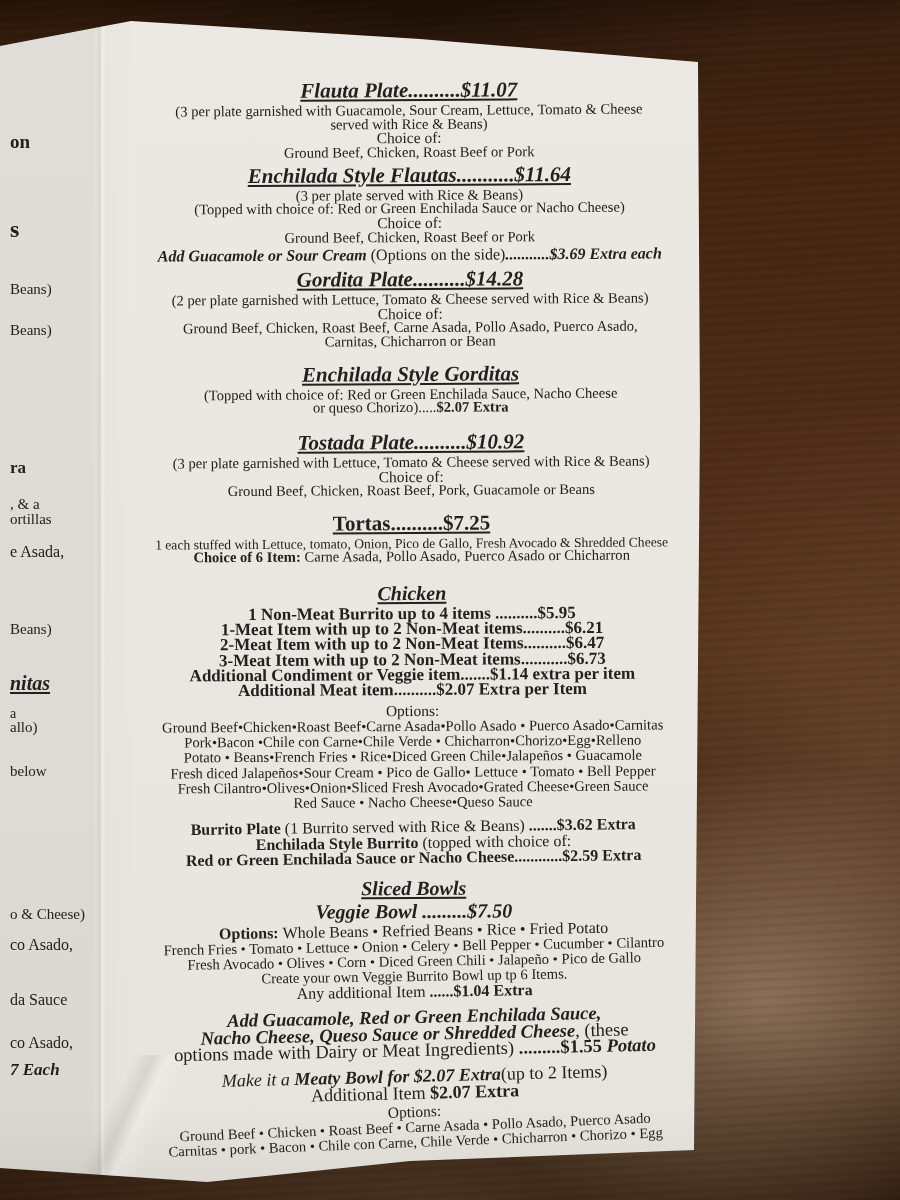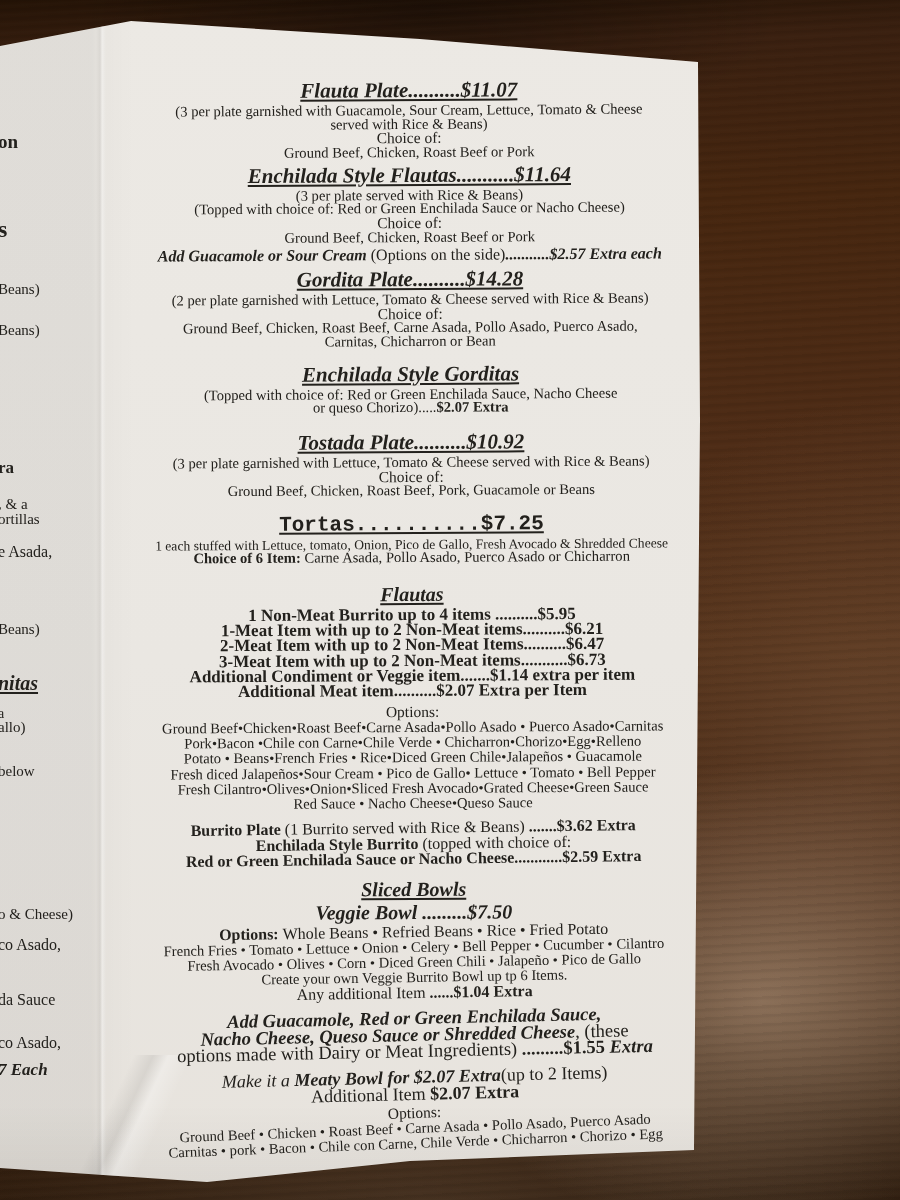--- a/index.html
+++ b/index.html
@@ -58,38 +58,38 @@
   .lt-option{font-size:14.6px;line-height:15.3px;}
   .lt-note{font-size:16px;line-height:15.6px;}
   .lt-big-note{font-size:18.5px;line-height:16.6px;}
   .lt-meaty{font-size:18px;line-height:17.4px;}
   
   .st-r{font-weight:400;font-style:normal;}
   .st-b{font-weight:700;}
   .st-i{font-style:italic;}
   .st-bi{font-weight:700;font-style:italic;}
   .st-biu{font-weight:700;font-style:italic;text-decoration:underline;text-underline-offset:2px;}
-  .st-bu{font-weight:700;text-decoration:underline;text-underline-offset:2px;font-family:Liberation Mono, monospace;}
+  .st-bu{font-weight:700;text-decoration:underline;text-underline-offset:2px;}
   
   .sec-enchilada-style-flautas{margin-top:3px;}
   .sec-add-guacamole-sour-cream{margin-top:3px;}
   .sec-gordita-plate{margin-top:4px;}
   .sec-enchilada-style-gorditas{margin-top:13px;}
   .sec-tostada-plate{margin-top:15px;}
   .sec-tortas{margin-top:13px;}
   .sec-burritos{margin-top:17px;}
   .sec-burrito-options{margin-top:7px;}
   .sec-burrito-plate{margin-top:8px;transform:rotate(-0.4deg);}
   .sec-burrito-bowls{margin-top:11px;}
   .sec-veggie-options{margin-top:2px;transform:rotate(-0.6deg);}
   .sec-add-guacamole-bowl{margin-top:9px;transform:rotate(-0.9deg);}
   .sec-meaty-bowl{margin-top:9px;transform:rotate(-1.1deg);}
   .sec-meaty-options{margin-top:2px;transform:rotate(-1.9deg);}
   
-  .left-fragments{position:absolute;left:0;top:0;width:135px;height:100%;color:#23211d;}
+  .left-fragments{position:absolute;left:12px;top:0;width:135px;height:100%;color:#23211d;}
   .frag{position:absolute;left:-2px;white-space:nowrap;}
   .fr-b19{font-weight:700;font-size:19px;}
   .fr-b24{font-weight:700;font-size:24px;}
   .fr-r14{font-size:14px;}
   .fr-r15{font-size:15px;}
   .fr-r16{font-size:16px;}
   .fr-b17{font-weight:700;font-size:17px;}
   .fr-biu20{font-weight:700;font-style:italic;font-size:20px;text-decoration:underline;text-underline-offset:2px;}
   .fr-bi17{font-weight:700;font-style:italic;font-size:17px;}
 </style>
@@ -131,21 +131,21 @@
         <div class="ln lt-body"><span class="st-r">Ground Beef, Chicken, Roast Beef or Pork</span></div>
       </div>
       <div class="section sec-enchilada-style-flautas">
         <div class="ln lt-heading"><span class="st-biu">Enchilada Style  Flautas...........$11.64</span></div>
         <div class="ln lt-body"><span class="st-r">(3 per plate served with Rice &amp; Beans)</span></div>
         <div class="ln lt-body"><span class="st-r">(Topped with choice of: Red or Green Enchilada Sauce or Nacho Cheese)</span></div>
         <div class="ln lt-choice"><span class="st-r">Choice of:</span></div>
         <div class="ln lt-body"><span class="st-r">Ground Beef, Chicken, Roast Beef or Pork</span></div>
       </div>
       <div class="section sec-add-guacamole-sour-cream">
-        <div class="ln lt-note"><span class="st-bi">Add Guacamole or Sour Cream </span><span class="st-r">(Options on the side)</span><span class="st-bi">...........$2.57 Extra each</span></div>
+        <div class="ln lt-note"><span class="st-bi">Add Guacamole or Sour Cream </span><span class="st-r">(Options on the side)</span><span class="st-bi">...........$3.69 Extra each</span></div>
       </div>
       <div class="section sec-gordita-plate">
         <div class="ln lt-heading"><span class="st-biu">Gordita Plate..........$14.28</span></div>
         <div class="ln lt-body"><span class="st-r">(2 per plate garnished with Lettuce, Tomato &amp; Cheese served with Rice &amp; Beans)</span></div>
         <div class="ln lt-choice"><span class="st-r">Choice of:</span></div>
         <div class="ln lt-body"><span class="st-r">Ground Beef, Chicken, Roast Beef, Carne Asada, Pollo Asado, Puerco Asado,</span></div>
         <div class="ln lt-body"><span class="st-r">Carnitas, Chicharron or Bean</span></div>
       </div>
       <div class="section sec-enchilada-style-gorditas">
         <div class="ln lt-heading"><span class="st-biu">Enchilada Style Gorditas</span></div>
@@ -157,21 +157,21 @@
         <div class="ln lt-body"><span class="st-r">(3 per plate garnished with Lettuce, Tomato &amp; Cheese served with Rice &amp; Beans)</span></div>
         <div class="ln lt-choice"><span class="st-r">Choice of:</span></div>
         <div class="ln lt-body"><span class="st-r">Ground Beef, Chicken, Roast Beef, Pork, Guacamole or Beans</span></div>
       </div>
       <div class="section sec-tortas">
         <div class="ln lt-heading"><span class="st-bu">Tortas..........$7.25</span></div>
         <div class="ln lt-small"><span class="st-r">1 each stuffed with Lettuce, tomato, Onion, Pico de Gallo, Fresh Avocado &amp; Shredded Cheese</span></div>
         <div class="ln lt-body"><span class="st-b">Choice of 6 Item: </span><span class="st-r">Carne Asada, Pollo Asado, Puerco Asado or Chicharron</span></div>
       </div>
       <div class="section sec-burritos">
-        <div class="ln lt-heading2"><span class="st-biu">Flautas</span></div>
+        <div class="ln lt-heading2"><span class="st-biu">Chicken</span></div>
         <div class="ln lt-bold-price"><span class="st-b">1 Non-Meat Burrito up to 4 items ..........$5.95</span></div>
         <div class="ln lt-bold-price"><span class="st-b">1-Meat Item with up to 2 Non-Meat items..........$6.21</span></div>
         <div class="ln lt-bold-price"><span class="st-b">2-Meat Item with up to 2 Non-Meat Items..........$6.47</span></div>
         <div class="ln lt-bold-price"><span class="st-b">3-Meat Item with up to 2 Non-Meat items...........$6.73</span></div>
         <div class="ln lt-bold-price"><span class="st-b">Additional Condiment or Veggie item.......$1.14 extra  per item</span></div>
         <div class="ln lt-bold-price"><span class="st-b">Additional Meat item..........$2.07 Extra per Item</span></div>
       </div>
       <div class="section sec-burrito-options">
         <div class="ln lt-choice"><span class="st-r">Options:</span></div>
         <div class="ln lt-option"><span class="st-r">Ground Beef•Chicken•Roast Beef•Carne Asada•Pollo Asado • Puerco Asado•Carnitas</span></div>
@@ -193,21 +193,21 @@
       <div class="section sec-veggie-options">
         <div class="ln lt-note"><span class="st-b">Options: </span><span class="st-r">Whole Beans • Refried Beans • Rice • Fried Potato</span></div>
         <div class="ln lt-option"><span class="st-r">French Fries • Tomato • Lettuce • Onion • Celery • Bell Pepper • Cucumber • Cilantro</span></div>
         <div class="ln lt-option"><span class="st-r">Fresh Avocado • Olives • Corn • Diced Green Chili • Jalapeño • Pico de Gallo</span></div>
         <div class="ln lt-option"><span class="st-r">Create your own Veggie Burrito Bowl up tp 6 Items.</span></div>
         <div class="ln lt-note"><span class="st-r">Any additional Item </span><span class="st-b">......$1.04 Extra</span></div>
       </div>
       <div class="section sec-add-guacamole-bowl">
         <div class="ln lt-big-note"><span class="st-bi">Add Guacamole, Red or Green Enchilada Sauce,</span></div>
         <div class="ln lt-big-note"><span class="st-bi">Nacho Cheese, Queso Sauce or Shredded Cheese</span><span class="st-r">, (these</span></div>
-        <div class="ln lt-big-note"><span class="st-r">options made with Dairy or Meat Ingredients) </span><span class="st-b">.........$1.55 </span><span class="st-bi">Extra</span></div>
+        <div class="ln lt-big-note"><span class="st-r">options made with Dairy or Meat Ingredients) </span><span class="st-b">.........$1.55 </span><span class="st-bi">Potato</span></div>
       </div>
       <div class="section sec-meaty-bowl">
         <div class="ln lt-meaty"><span class="st-i">Make it  a </span><span class="st-bi">Meaty Bowl for $2.07 Extra</span><span class="st-r">(up to 2 Items)</span></div>
         <div class="ln lt-meaty"><span class="st-r">Additional Item </span><span class="st-b">$2.07 Extra</span></div>
       </div>
       <div class="section sec-meaty-options">
         <div class="ln lt-choice"><span class="st-r">Options:</span></div>
         <div class="ln lt-option"><span class="st-r">Ground Beef • Chicken • Roast Beef • Carne Asada • Pollo Asado, Puerco Asado</span></div>
         <div class="ln lt-option"><span class="st-r">Carnitas • pork • Bacon • Chile con Carne, Chile Verde • Chicharron • Chorizo • Egg</span></div>
       </div>

